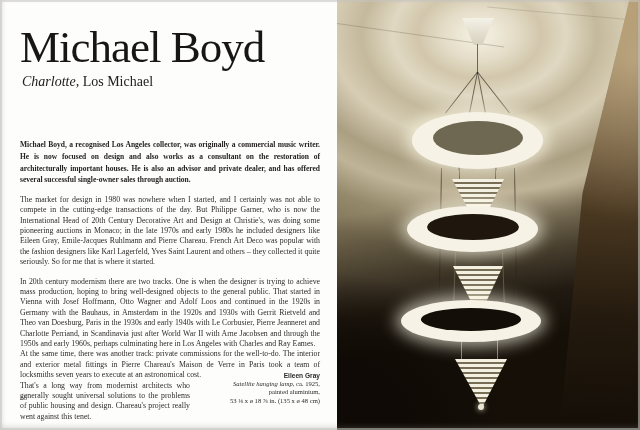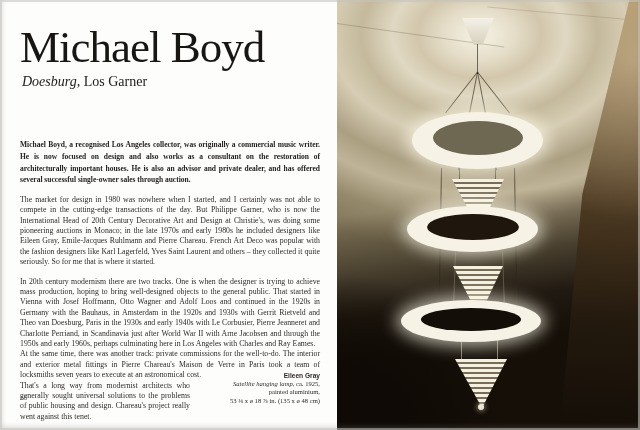--- a/index.html
+++ b/index.html
@@ -94,21 +94,21 @@
   .tip-c { left:141px; top:404px; }
 </style>
 </head>
 <body>
 
 <div class="spread">
 
   <div class="left-page">
     <h1 class="title">Michael Boyd</h1>
     <div class="subtitle">
-      <span class="it">Doesburg,</span><span> Los Garner</span>
+      <span class="it">Charlotte,</span><span> Los Michael</span>
     </div>
 
     <p class="intro">Michael Boyd, a recognised Los Angeles collector, was originally a commercial music writer. He is now focused on design and also works as a consultant on the restoration of architecturally important houses. He is also an advisor and private dealer, and has offered several successful single-owner sales through auction.</p>
 
     <p class="body first">The market for design in 1980 was nowhere when I started, and I certainly was not able to compete in the cutting-edge transactions of the day. But Philippe Garner, who is now the International Head of 20th Century Decorative Art and Design at Christie's, was doing some pioneering auctions in Monaco; in the late 1970s and early 1980s he included designers like Eileen Gray, Emile-Jacques Ruhlmann and Pierre Chareau. French Art Deco was popular with the fashion designers like Karl Lagerfeld, Yves Saint Laurent and others – they collected it quite seriously. So for me that is where it started.</p>
 
     <p class="body first">In 20th century modernism there are two tracks. One is when the designer is trying to achieve mass production, hoping to bring well-designed objects to the general public. That started in Vienna with Josef Hoffmann, Otto Wagner and Adolf Loos and continued in the 1920s in Germany with the Bauhaus, in Amsterdam in the 1920s and 1930s with Gerrit Rietveld and Theo van Doesburg, Paris in the 1930s and early 1940s with Le Corbusier, Pierre Jeanneret and Charlotte Perriand, in Scandinavia just after World War II with Arne Jacobsen and through the 1950s and early 1960s, perhaps culminating here in Los Angeles with Charles and Ray Eames.</p>
     <p class="body">At the same time, there was another track: private commissions for the well-to-do. The interior and exterior metal fittings in Pierre Chareau's Maison de Verre in Paris took a team of locksmiths seven years to execute at an astronomical cost.</p>
 
     <div class="wrap-row">

